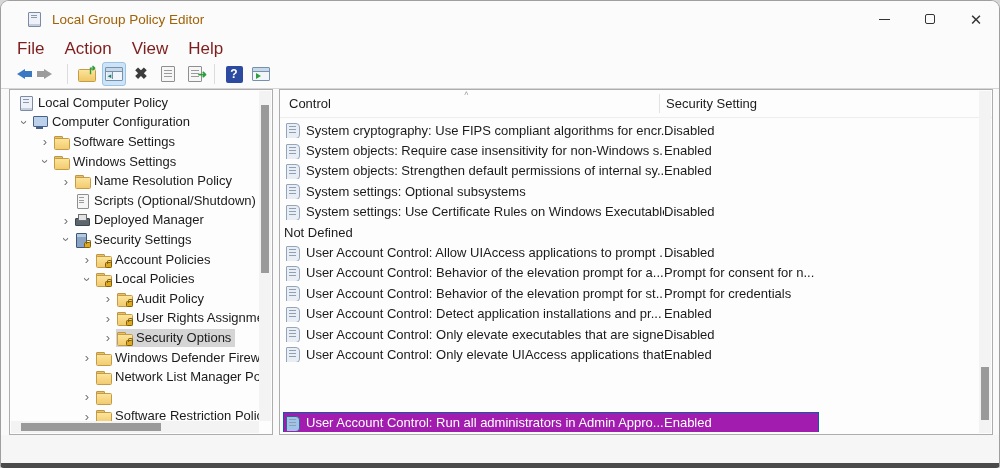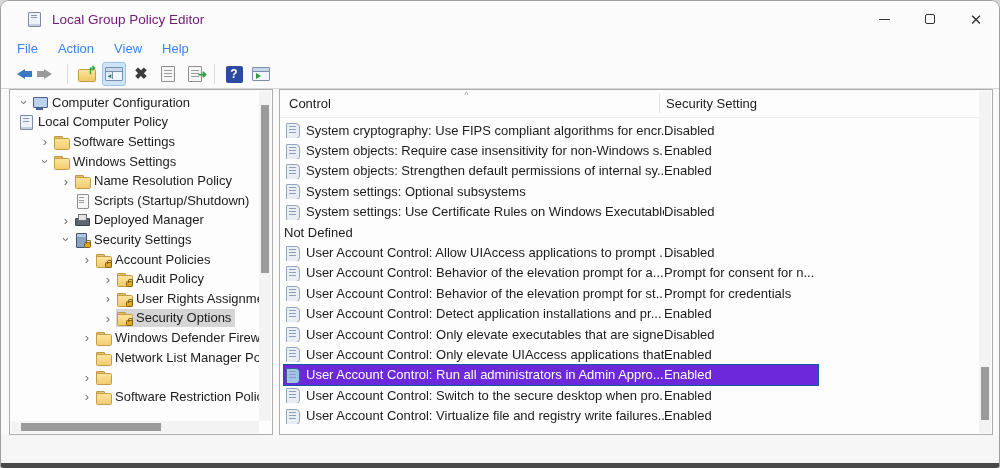--- a/index.html
+++ b/index.html
@@ -2,30 +2,30 @@
 <html><head>
 <meta charset="utf-8">
 <style>
   * { box-sizing: border-box; margin: 0; padding: 0; }
   html,body { width:1000px; height:468px; font-family:"Liberation Sans",sans-serif; background:#d7d7d7; }
   .window { position:absolute; inset:0; background:#fafafa; border:1px solid #9f9f9f;
             border-bottom:5px solid #4a4a4a; border-radius:9px 9px 4px 4px; overflow:hidden; }
 
   
   .titlebar { height:36px; display:flex; align-items:center; padding-left:25px; background:#fbfbfb; }
-  .titlebar .title { font-size:13.5px; color:#701a75; margin-left:9px; }
+  .titlebar .title { font-size:13.5px; color:#a16207; margin-left:9px; }
   .wctrls { margin-left:auto; display:flex; height:100%; }
   .wbtn { width:46px; height:100%; display:flex; align-items:center; justify-content:center; color:#1b1b1b; cursor:default; }
   .glyph-min { width:11px; height:1px; background:#333; display:block; }
   .glyph-max { width:10px; height:10px; border:1.2px solid #333; border-radius:2px; display:block; }
   .glyph-close { font-size:15px; line-height:1; color:#333; }
 
   
   .menubar { height:23px; display:flex; align-items:center; padding-left:6px; background:#fbfbfb; }
-  .menu-item { font-size:13px; color:#3b82f6; padding:2px 10px; }
+  .menu-item { font-size:17px; color:#7f1d1d; padding:2px 10px; }
 
   
   .toolbar { height:29px; display:flex; align-items:center; padding-left:8px; gap:3px;
              background:#fbfbfb; border-bottom:1px solid #d6d6d6; }
   .tbtn { width:24px; height:24px; display:flex; align-items:center; justify-content:center; border-radius:3px; }
   .tbtn.active { background:#cde4f7; border:1px solid #9cc3e5; }
   .tsep { width:1px; height:20px; background:#dcdcdc; margin:0 4px; }
 
   
   .workarea { position:absolute; top:88px; left:0; right:0; bottom:28px; }
@@ -56,21 +56,21 @@
   
   .lheader { position:relative; height:28px; display:flex; align-items:center; border-bottom:1px solid #ededed; font-size:13px; color:#1b1b1b; }
   .lh-policy { padding-left:9px; width:380px; }
   .lh-setting { padding-left:6px;text-align:right; }
   .lh-div { position:absolute; top:4px; bottom:4px; left:379px; width:1px; background:#e2e2e2; }
   .sortmark { position:absolute; top:0px; left:184px; font-size:8px; color:#9a9a9a; line-height:1; }
   .list { position:absolute; top:30px; left:0; right:13px; bottom:2px; overflow:hidden; }
   .lrow { margin-left:4px; width:534px; height:20.4px; display:flex; align-items:center; font-size:13px; color:#1b1b1b; }
   .pcell { flex:0 0 380px; display:flex; align-items:center; gap:6px; overflow:hidden; white-space:nowrap; padding-left:1px; }
   .scell { flex:1; white-space:nowrap; overflow:hidden; }
-  .lrow.sel { background:#6d28d9; color:#fff; outline:1px solid #0d5ba5; }
+  .lrow.sel { background:#a21caf; color:#fff; outline:1px solid #0d5ba5;margin-top:48px; }
 
   
   .statusstrip { position:absolute; left:0; right:0; bottom:0; height:28px; background:#f6f6f6; }
 
   
   .ic { position:relative; display:inline-block; width:17px; height:16px; flex:0 0 17px; }
 
   
   .ic-scroll::before { content:""; position:absolute; left:2px; top:1px; width:11px; height:13px;
      background:#eef1f7 ; border:1px solid #7d8aa5; border-radius:1px;
@@ -209,67 +209,74 @@
           <span class="wplay"></span>
         </span>
     </div>
   </div>
 
   <div class="workarea">
 
     <div class="pane pane-left">
       <div class="tree">
 
+        <div class="trow lv0">
+          <span class="ic ic-scroll"></span>
+          <span class="tlabel">Local Computer Policy</span>
+        </div>
         <div class="trow lv1">
           <span class="chev open">›</span>
           <span class="ic ic-computer"></span>
           <span class="tlabel">Computer Configuration</span>
         </div>
-        <div class="trow lv0">
-          <span class="ic ic-scroll"></span>
-          <span class="tlabel">Local Computer Policy</span>
-        </div>
         <div class="trow lv2">
           <span class="chev">›</span>
           <span class="ic ic-folder"></span>
           <span class="tlabel">Software Settings</span>
         </div>
         <div class="trow lv2">
           <span class="chev open">›</span>
           <span class="ic ic-folder"></span>
           <span class="tlabel">Windows Settings</span>
         </div>
         <div class="trow lv3">
           <span class="chev">›</span>
           <span class="ic ic-folder"></span>
           <span class="tlabel">Name Resolution Policy</span>
         </div>
         <div class="trow lv3">
           <span class="chev none">›</span>
           <span class="ic ic-script"></span>
-          <span class="tlabel">Scripts (Startup/Shutdown)</span>
+          <span class="tlabel">Scripts (Optional/Shutdown)</span>
         </div>
         <div class="trow lv3">
           <span class="chev">›</span>
           <span class="ic ic-printer"></span>
           <span class="tlabel">Deployed Manager</span>
         </div>
         <div class="trow lv3">
           <span class="chev open">›</span>
           <span class="ic ic-security">
               <span class="lockdot"></span>
             </span>
           <span class="tlabel">Security Settings</span>
         </div>
         <div class="trow lv4">
           <span class="chev">›</span>
           <span class="ic ic-folder">
               <span class="lockdot"></span>
             </span>
           <span class="tlabel">Account Policies</span>
+        </div>
+        <div class="trow lv4">
+          <span class="chev open">›</span>
+          <span class="ic ic-folder">
+              <span class="lockdot"></span>
+            </span>
+          <span class="tlabel">Local Policies</span>
         </div>
         <div class="trow lv5">
           <span class="chev">›</span>
           <span class="ic ic-folder">
               <span class="lockdot"></span>
             </span>
           <span class="tlabel">Audit Policy</span>
         </div>
         <div class="trow lv5">
           <span class="chev">›</span>

